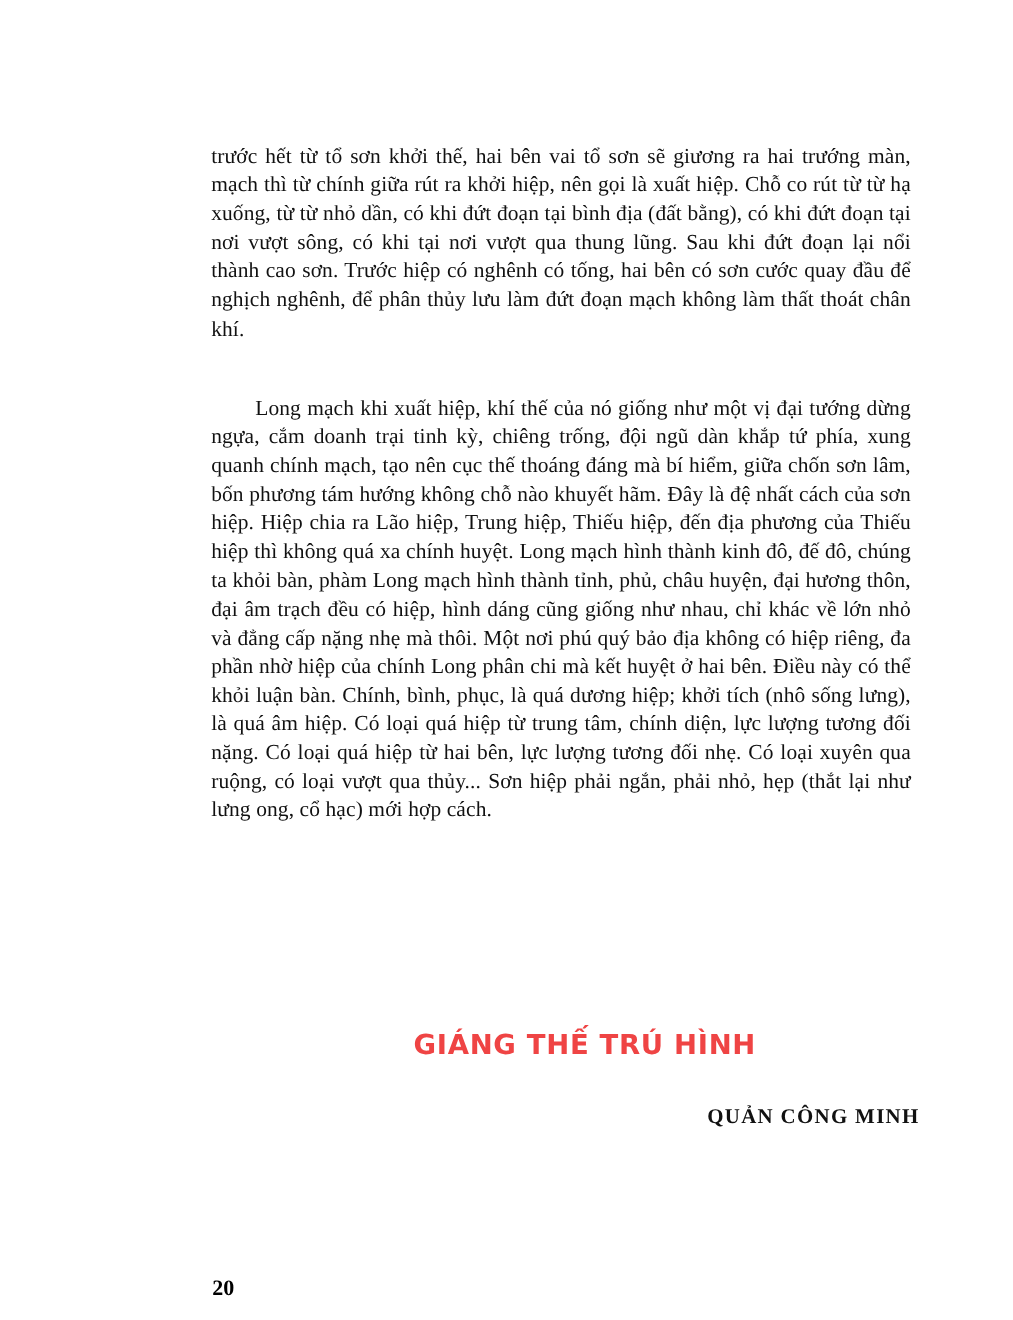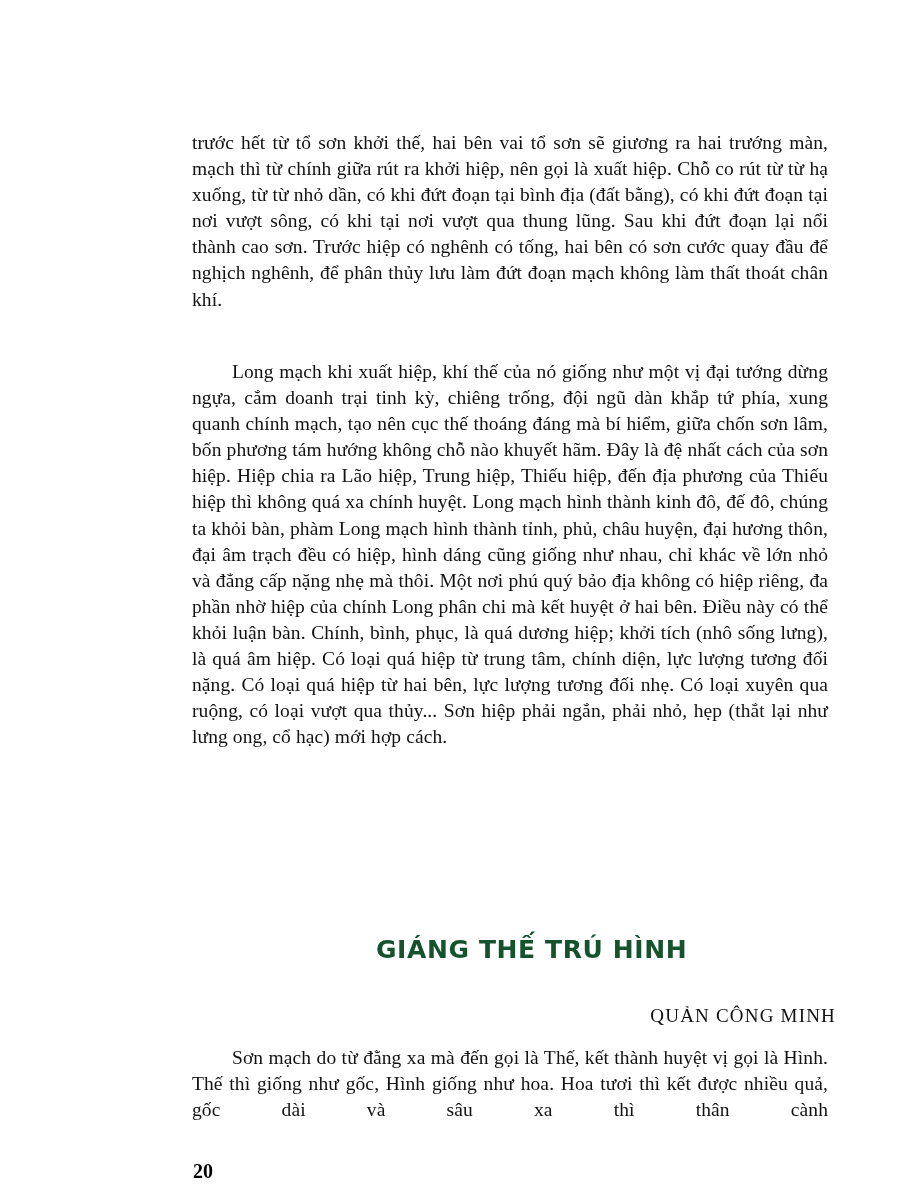--- a/index.html
+++ b/index.html
@@ -36,28 +36,28 @@
     .para2 { top: 359px; }
     .indent { text-indent: 40px; }
     .heading {
       position: absolute;
       left: 376px;
       top: 935px;
       font-family: "DejaVu Sans", "Liberation Sans", sans-serif;
       font-weight: bold;
       font-size: 25px;
       letter-spacing: 0.6px;
-      color: #14532d;
+      color: #ef4444;
     }
     .author {
       position: absolute;
       right: 85px;
       top: 1005px;
       font-family: "Liberation Serif", "DejaVu Serif", serif;
-      font-weight: normal;
+      font-weight: bold;
       font-size: 19px;
       letter-spacing: 1.2px;
       color: #111111;
     }
     .para3 { top: 1045px; }
     .page-number {
       position: absolute;
       left: 193px;
       top: 1160px;
       font-family: "Liberation Serif", "DejaVu Serif", serif;
@@ -79,19 +79,16 @@
   </div>
 
   <div class="text-block para2">
     <p class="indent">Long mạch khi xuất hiệp, khí thế của nó giống như một vị đại tướng dừng ngựa, cắm doanh trại tinh kỳ, chiêng trống, đội ngũ dàn khắp tứ phía, xung quanh chính mạch, tạo nên cục thế thoáng đáng mà bí hiểm, giữa chốn sơn lâm, bốn phương tám hướng không chỗ nào khuyết hãm. Đây là đệ nhất cách của sơn hiệp. Hiệp chia ra Lão hiệp, Trung hiệp, Thiếu hiệp, đến địa phương của Thiếu hiệp thì không quá xa chính huyệt. Long mạch hình thành kinh đô, đế đô, chúng ta khỏi bàn, phàm Long mạch hình thành tỉnh, phủ, châu huyện, đại hương thôn, đại âm trạch đều có hiệp, hình dáng cũng giống như nhau, chỉ khác về lớn nhỏ và đẳng cấp nặng nhẹ mà thôi. Một nơi phú quý bảo địa không có hiệp riêng, đa phần nhờ hiệp của chính Long phân chi mà kết huyệt ở hai bên. Điều này có thể khỏi luận bàn. Chính, bình, phục, là quá dương hiệp; khởi tích (nhô sống lưng), là quá âm hiệp. Có loại quá hiệp từ trung tâm, chính diện, lực lượng tương đối nặng. Có loại quá hiệp từ hai bên, lực lượng tương đối nhẹ. Có loại xuyên qua ruộng, có loại vượt qua thủy... Sơn hiệp phải ngắn, phải nhỏ, hẹp (thắt lại như lưng ong, cổ hạc) mới hợp cách.</p>
   </div>
 
   <div class="heading">GIÁNG THẾ TRÚ HÌNH</div>
 
   <div class="author">QUẢN CÔNG MINH</div>
 
-  <div class="text-block para3">
-    <p class="indent justify-last">Sơn mạch do từ đằng xa mà đến gọi là Thế, kết thành huyệt vị gọi là Hình. Thế thì giống như gốc, Hình giống như hoa. Hoa tươi thì kết được nhiều quả, gốc dài và sâu xa thì thân cành</p>
-  </div>
 
   <div class="page-number">20</div>
 
 </div>
 
 </body></html>

